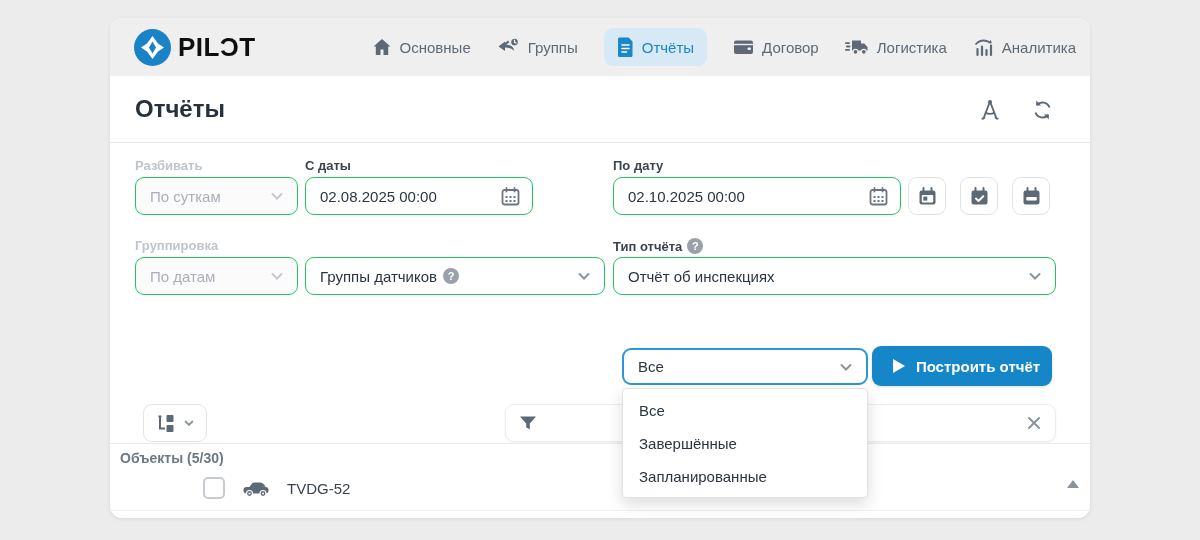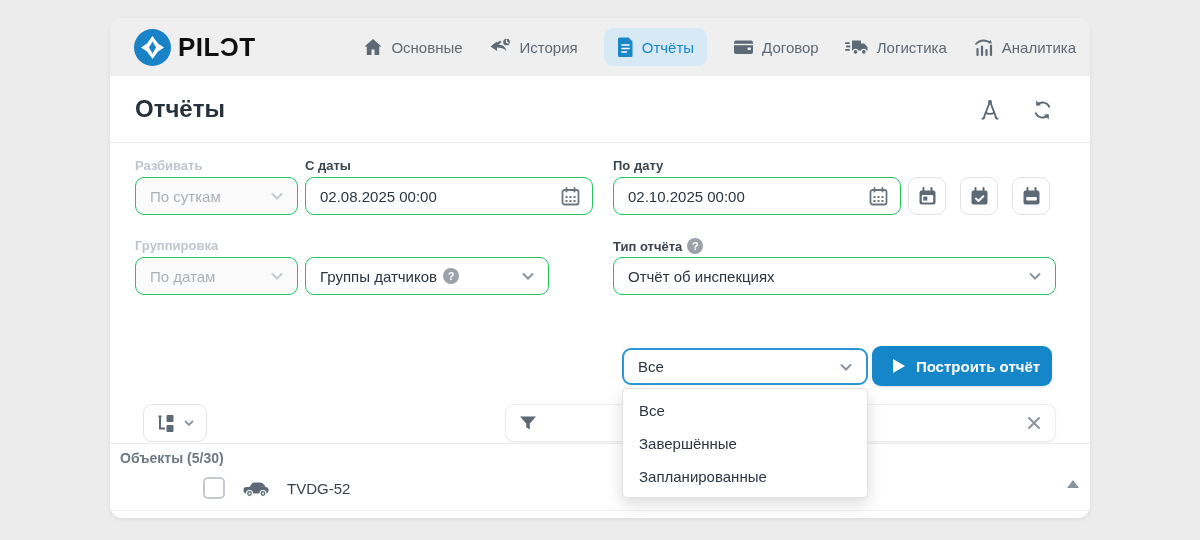--- a/index.html
+++ b/index.html
@@ -119,21 +119,21 @@
           </svg>
         <span>Основные</span>
       </div>
       <div class="nav-item">
         <svg width="23" height="20" viewBox="0 0 23 20">
           <path d="M1.5 9.5 L8 4.5 v3 c5.5 0 8.5 2 9.3 6.5 c-2.3-2.6-5.3-3.4-9.3-3.4 v3.4 Z" fill="#5d6a76"></path>
           <path d="M6.8 8.2 L11.8 4.4" stroke="#5d6a76" stroke-width="2.2" fill="none"></path>
           <circle cx="17.5" cy="5" r="4" fill="#5d6a76" stroke="#efefef" stroke-width="1.3"></circle>
           <path d="M17.5 3.2v2l1.5.9" stroke="#fff" stroke-width="1.2" fill="none" stroke-linecap="round"></path>
         </svg>
-        <span>История</span>
+        <span>Группы</span>
       </div>
       <div class="nav-item active">
         <svg width="17" height="20" viewBox="0 0 17 20">
           <path d="M2.5 0.5h9l4 4v14a1.5 1.5 0 0 1-1.5 1.5h-11.5a1.5 1.5 0 0 1-1.5-1.5v-16.5a1.5 1.5 0 0 1 1.5-1.5Z" fill="#1a87c9"></path>
           <path d="M5 8h7M5 11.5h7M5 15h4.5" stroke="#fff" stroke-width="1.6" stroke-linecap="round"></path>
         </svg>
         <span>Отчёты</span>
       </div>
       <div class="nav-item">
         <svg width="21" height="20" viewBox="0 0 21 20">
@@ -185,21 +185,21 @@
 
   <div class="lbl muted" style="left:25px; top:140px;">Разбивать</div>
   <div class="sel disabled" style="left:25px; top:159px; width:163px;">
     <span class="val">По суткам</span>
     <svg class="chev" width="16" height="16" viewBox="0 0 16 16">
         <path d="M3.5 6l4.5 4.5L12.5 6" stroke="#c3c9cf" stroke-width="2" fill="none" stroke-linecap="round"></path>
       </svg>
   </div>
 
   <div class="lbl" style="left:195px; top:140px;">С даты</div>
-  <div class="inp" style="left:195px; top:159px; width:288px;">
+  <div class="inp" style="left:195px; top:159px; width:228px;">
     <span class="val">02.08.2025 00:00</span>
     <svg width="19" height="19" viewBox="0 0 19 19">
       <rect x="1.5" y="3" width="16" height="14.5" rx="2" fill="none" stroke="#6b7680" stroke-width="1.8"></rect>
       <path d="M5.5 1v3.5M13.5 1v3.5" stroke="#6b7680" stroke-width="1.8" stroke-linecap="round"></path>
       <g fill="#6b7680">
           <rect x="4.5" y="9" width="2" height="2"></rect>
           <rect x="8.5" y="9" width="2" height="2"></rect>
           <rect x="12.5" y="9" width="2" height="2"></rect>
           <rect x="4.5" y="13" width="2" height="2"></rect>
           <rect x="8.5" y="13" width="2" height="2"></rect>
@@ -249,21 +249,21 @@
   </div>
 
   <div class="lbl muted" style="left:25px; top:220px;">Группировка</div>
   <div class="sel disabled" style="left:25px; top:239px; width:163px;">
     <span class="val">По датам</span>
     <svg class="chev" width="16" height="16" viewBox="0 0 16 16">
         <path d="M3.5 6l4.5 4.5L12.5 6" stroke="#c3c9cf" stroke-width="2" fill="none" stroke-linecap="round"></path>
       </svg>
   </div>
 
-  <div class="sel" style="left:195px; top:239px; width:244px;">
+  <div class="sel" style="left:195px; top:239px; width:300px;">
     <span class="val">
       <span>Группы датчиков</span>
       <span class="qmark">?</span>
     </span>
     <svg class="chev" width="16" height="16" viewBox="0 0 16 16">
         <path d="M3.5 6l4.5 4.5L12.5 6" stroke="#8a949e" stroke-width="2" fill="none" stroke-linecap="round"></path>
       </svg>
   </div>
 
   <div class="lbl" style="left:503px; top:220px;">

